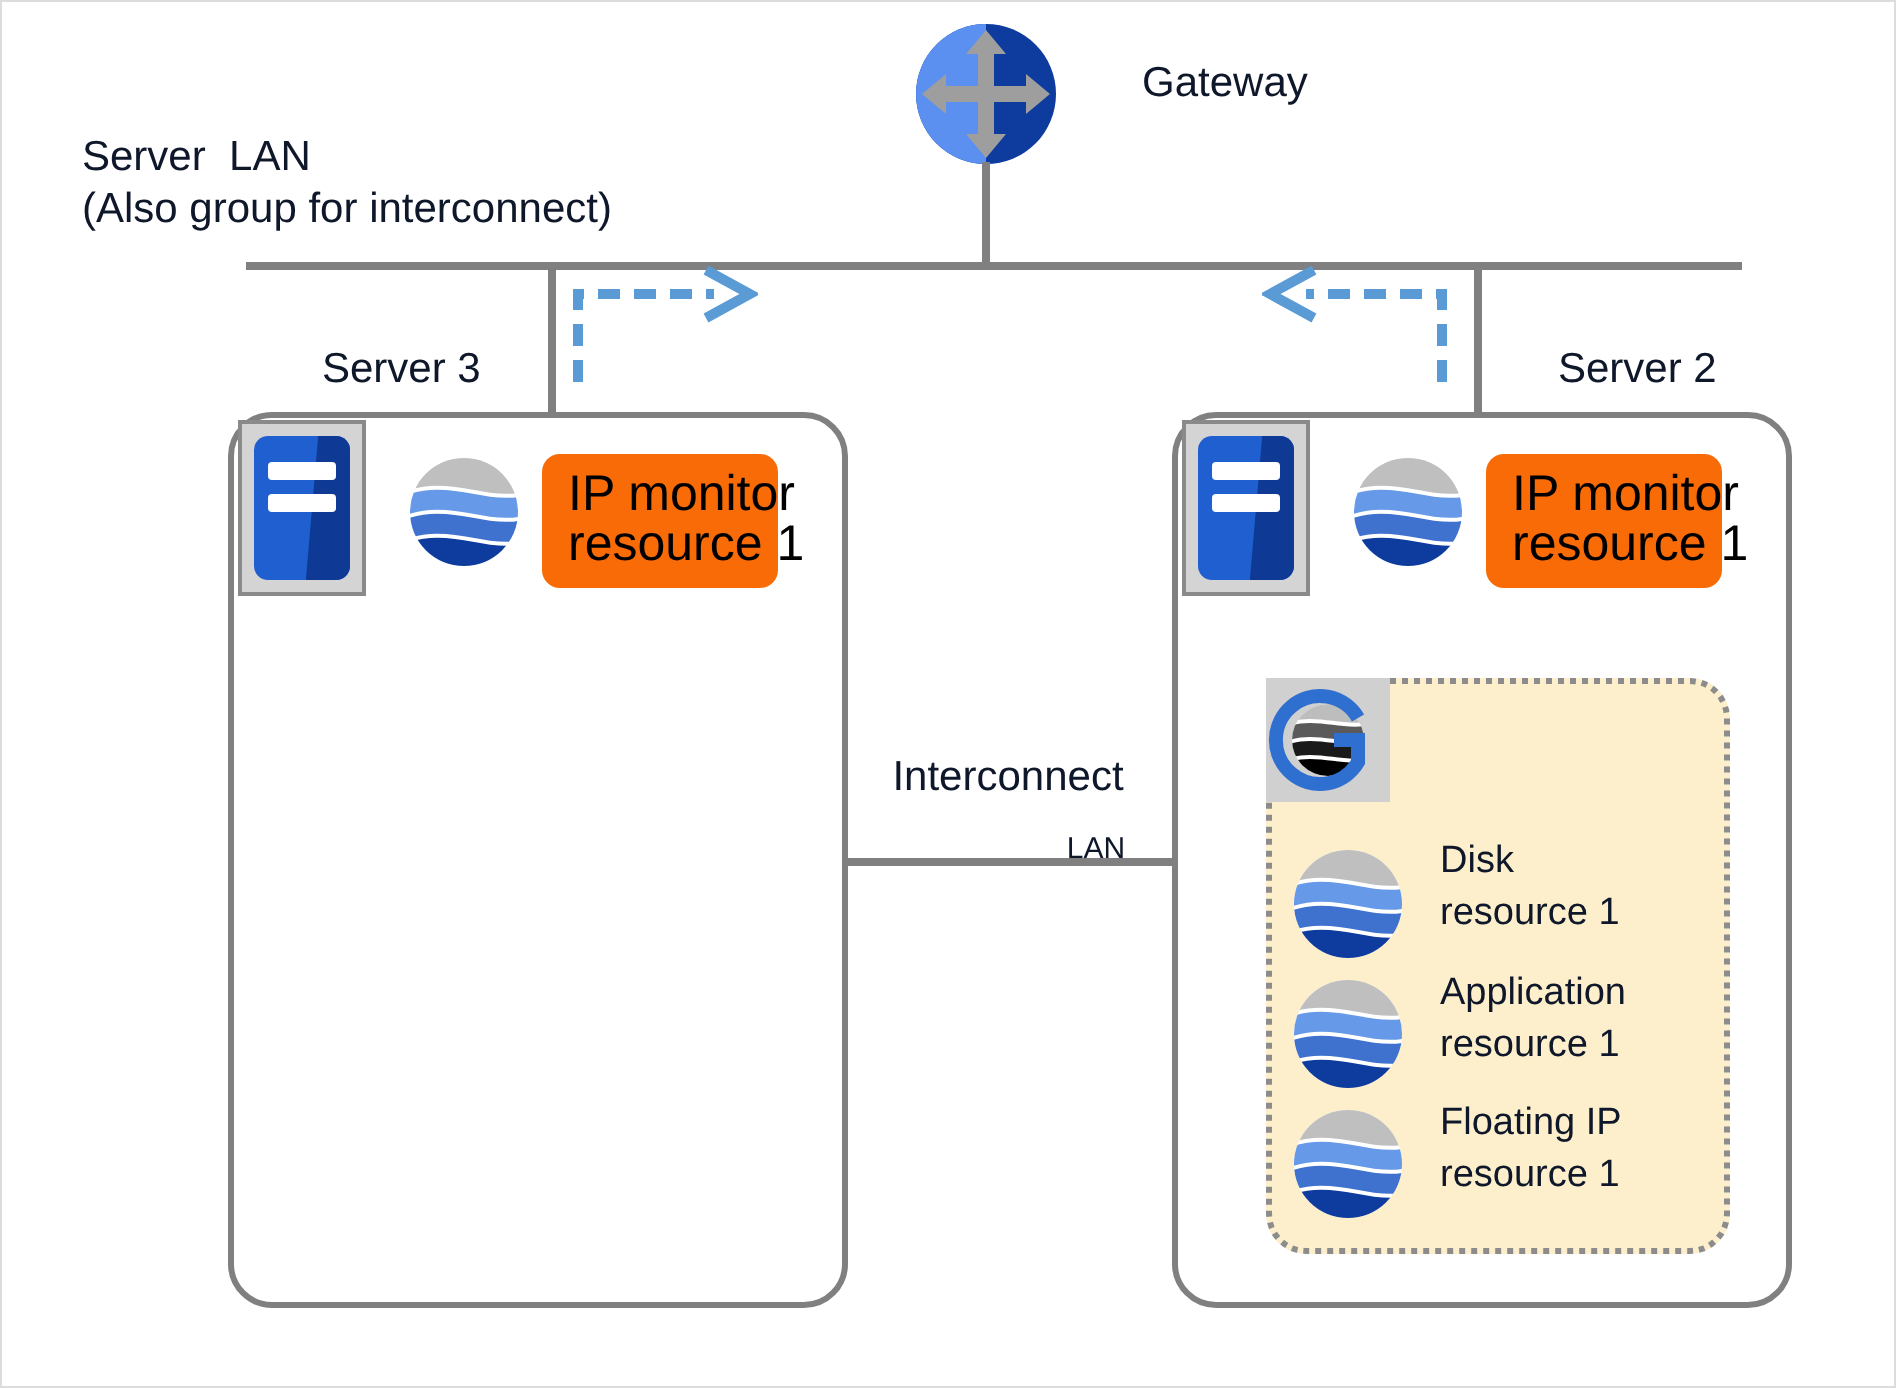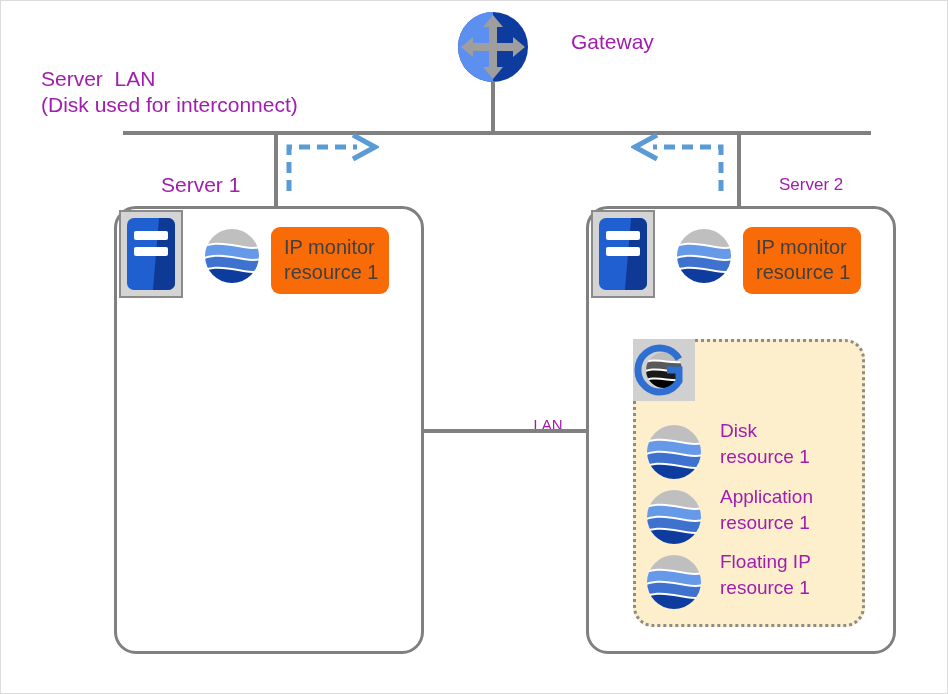--- a/index.html
+++ b/index.html
@@ -14,21 +14,21 @@
     background: #ffffff;
     border: 1px solid #dcdcdc;
     box-sizing: border-box;
     font-family: "Liberation Sans", sans-serif;
     overflow: hidden;
   }
 
   
   .lbl {
     position: absolute;
-    color: #a21caf;
+    color: #0f172a;
     font-size: 19px;
     line-height: 24px;
     white-space: pre;
   }
   .lbl.c { text-align: center; }
 
   
   .hline {
     position: absolute;
     background: #808080;
@@ -110,22 +110,22 @@
     width: 72px;
     height: 72px;
   }
   .gateway-icon svg { display: block; width: 100%; height: 100%; }
 
   
   .badge {
     position: absolute;
     background: #f96b07;
     border-radius: 9px;
-    color: #404040;
-    font-size: 20px;
+    color: #000000;
+    font-size: 25px;
     line-height: 25px;
     padding: 8px 12px 9px 13px;
     white-space: pre;
     box-sizing: border-box;
   }
 
   
   .fo-group {
     position: absolute;
     background: #fdefcb;
@@ -158,43 +158,43 @@
 
         <path d="M36 32 L16 32 L16 26 L4 36 L16 46 L16 40 L36 40 Z"></path>
       </g>
     </svg>
   </div>
   <div class="lbl" style="left:570px; top:29px; font-size:21px;">Gateway</div>
 
   <div class="vline" style="left:490px; top:80px; height:52px;"></div>
 
   <div class="lbl" style="left:40px; top:66px; font-size:21px;">Server  LAN</div>
-  <div class="lbl" style="left:40px; top:92px; font-size:21px;">(Disk used for interconnect)</div>
+  <div class="lbl" style="left:40px; top:92px; font-size:21px;">(Also group for interconnect)</div>
 
   <div class="hline" style="left:122px; top:130px; width:748px;"></div>
 
   <div class="vline" style="left:273px; top:130px; height:78px;"></div>
   <div class="vline" style="left:736px; top:130px; height:78px;"></div>
 
   <div class="flow" style="left:282px; top:132px;">
     <svg width="96" height="62" viewBox="0 0 96 62" xmlns="http://www.w3.org/2000/svg">
       <path d="M6 58 L6 14 L74 14" fill="none" stroke="#5b9bd5" stroke-width="5" stroke-dasharray="11 7" stroke-linecap="butt"></path>
       <path d="M70 2 L92 14 L70 26" fill="none" stroke="#5b9bd5" stroke-width="5" stroke-linecap="butt" stroke-linejoin="miter"></path>
     </svg>
   </div>
 
   <div class="flow" style="left:630px; top:132px;">
     <svg width="96" height="62" viewBox="0 0 96 62" xmlns="http://www.w3.org/2000/svg">
       <path d="M90 58 L90 14 L22 14" fill="none" stroke="#5b9bd5" stroke-width="5" stroke-dasharray="11 7" stroke-linecap="butt"></path>
       <path d="M26 2 L4 14 L26 26" fill="none" stroke="#5b9bd5" stroke-width="5" stroke-linecap="butt" stroke-linejoin="miter"></path>
     </svg>
   </div>
 
-  <div class="lbl" style="left:160px; top:172px; font-size:21px;">Server 1</div>
-  <div class="lbl" style="left:778px; top:172px; font-size:17px;">Server 2</div>
+  <div class="lbl" style="left:160px; top:172px; font-size:21px;">Server 3</div>
+  <div class="lbl" style="left:778px; top:172px; font-size:21px;">Server 2</div>
 
   <div class="server-box" style="left:113px; top:205px; width:310px; height:448px;">
   </div>
 
   <div class="server-icon" style="left:118px; top:209px;">
     <div class="body">
       <div class="shade"></div>
       <div class="bar b1"></div>
       <div class="bar b2"></div>
     </div>
@@ -213,20 +213,21 @@
         <path d="M-6 22 C18 8 44 28 62 18 V28 C44 38 18 18 -6 32 Z" fill="#6699e8"></path>
         <path d="M-6 34 C18 20 44 40 62 30 V40 C44 50 18 30 -6 44 Z" fill="#3f72cf"></path>
         <path d="M-6 46 C18 32 44 52 62 42 V62 H-6 Z" fill="#0d3b9e"></path>
       </g>
     </svg>
   </div>
 
   <div class="badge" style="left:270px; top:226px; width:118px;">IP monitor
 resource 1</div>
 
+  <div class="lbl c" style="left:423px; top:376px; width:160px; font-size:21px;">Interconnect</div>
   <div class="lbl c" style="left:423px; top:412px; width:160px; font-size:15px;padding-left:44px;">LAN</div>
 
   <div class="hline" style="left:420px; top:428px; width:170px;"></div>
 
   <div class="server-box" style="left:585px; top:205px; width:310px; height:448px;">
   </div>
 
   <div class="server-icon" style="left:590px; top:209px;">
     <div class="body">
       <div class="shade"></div>

